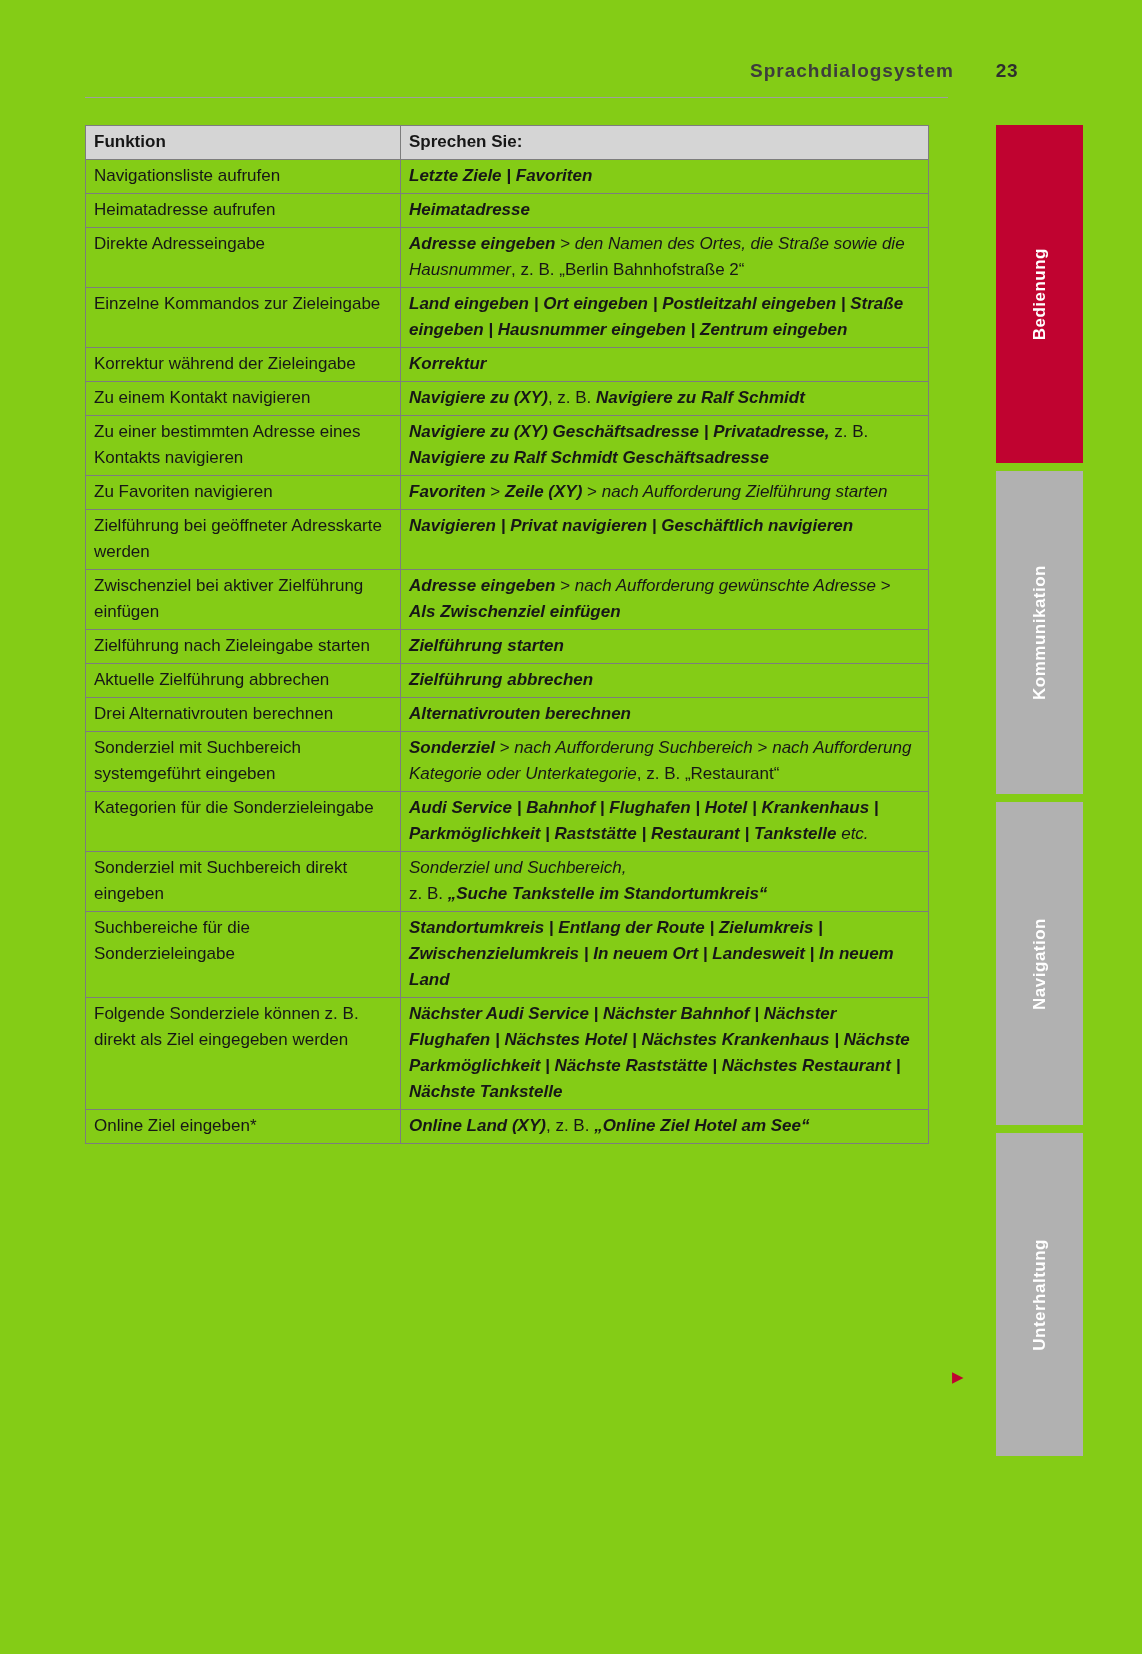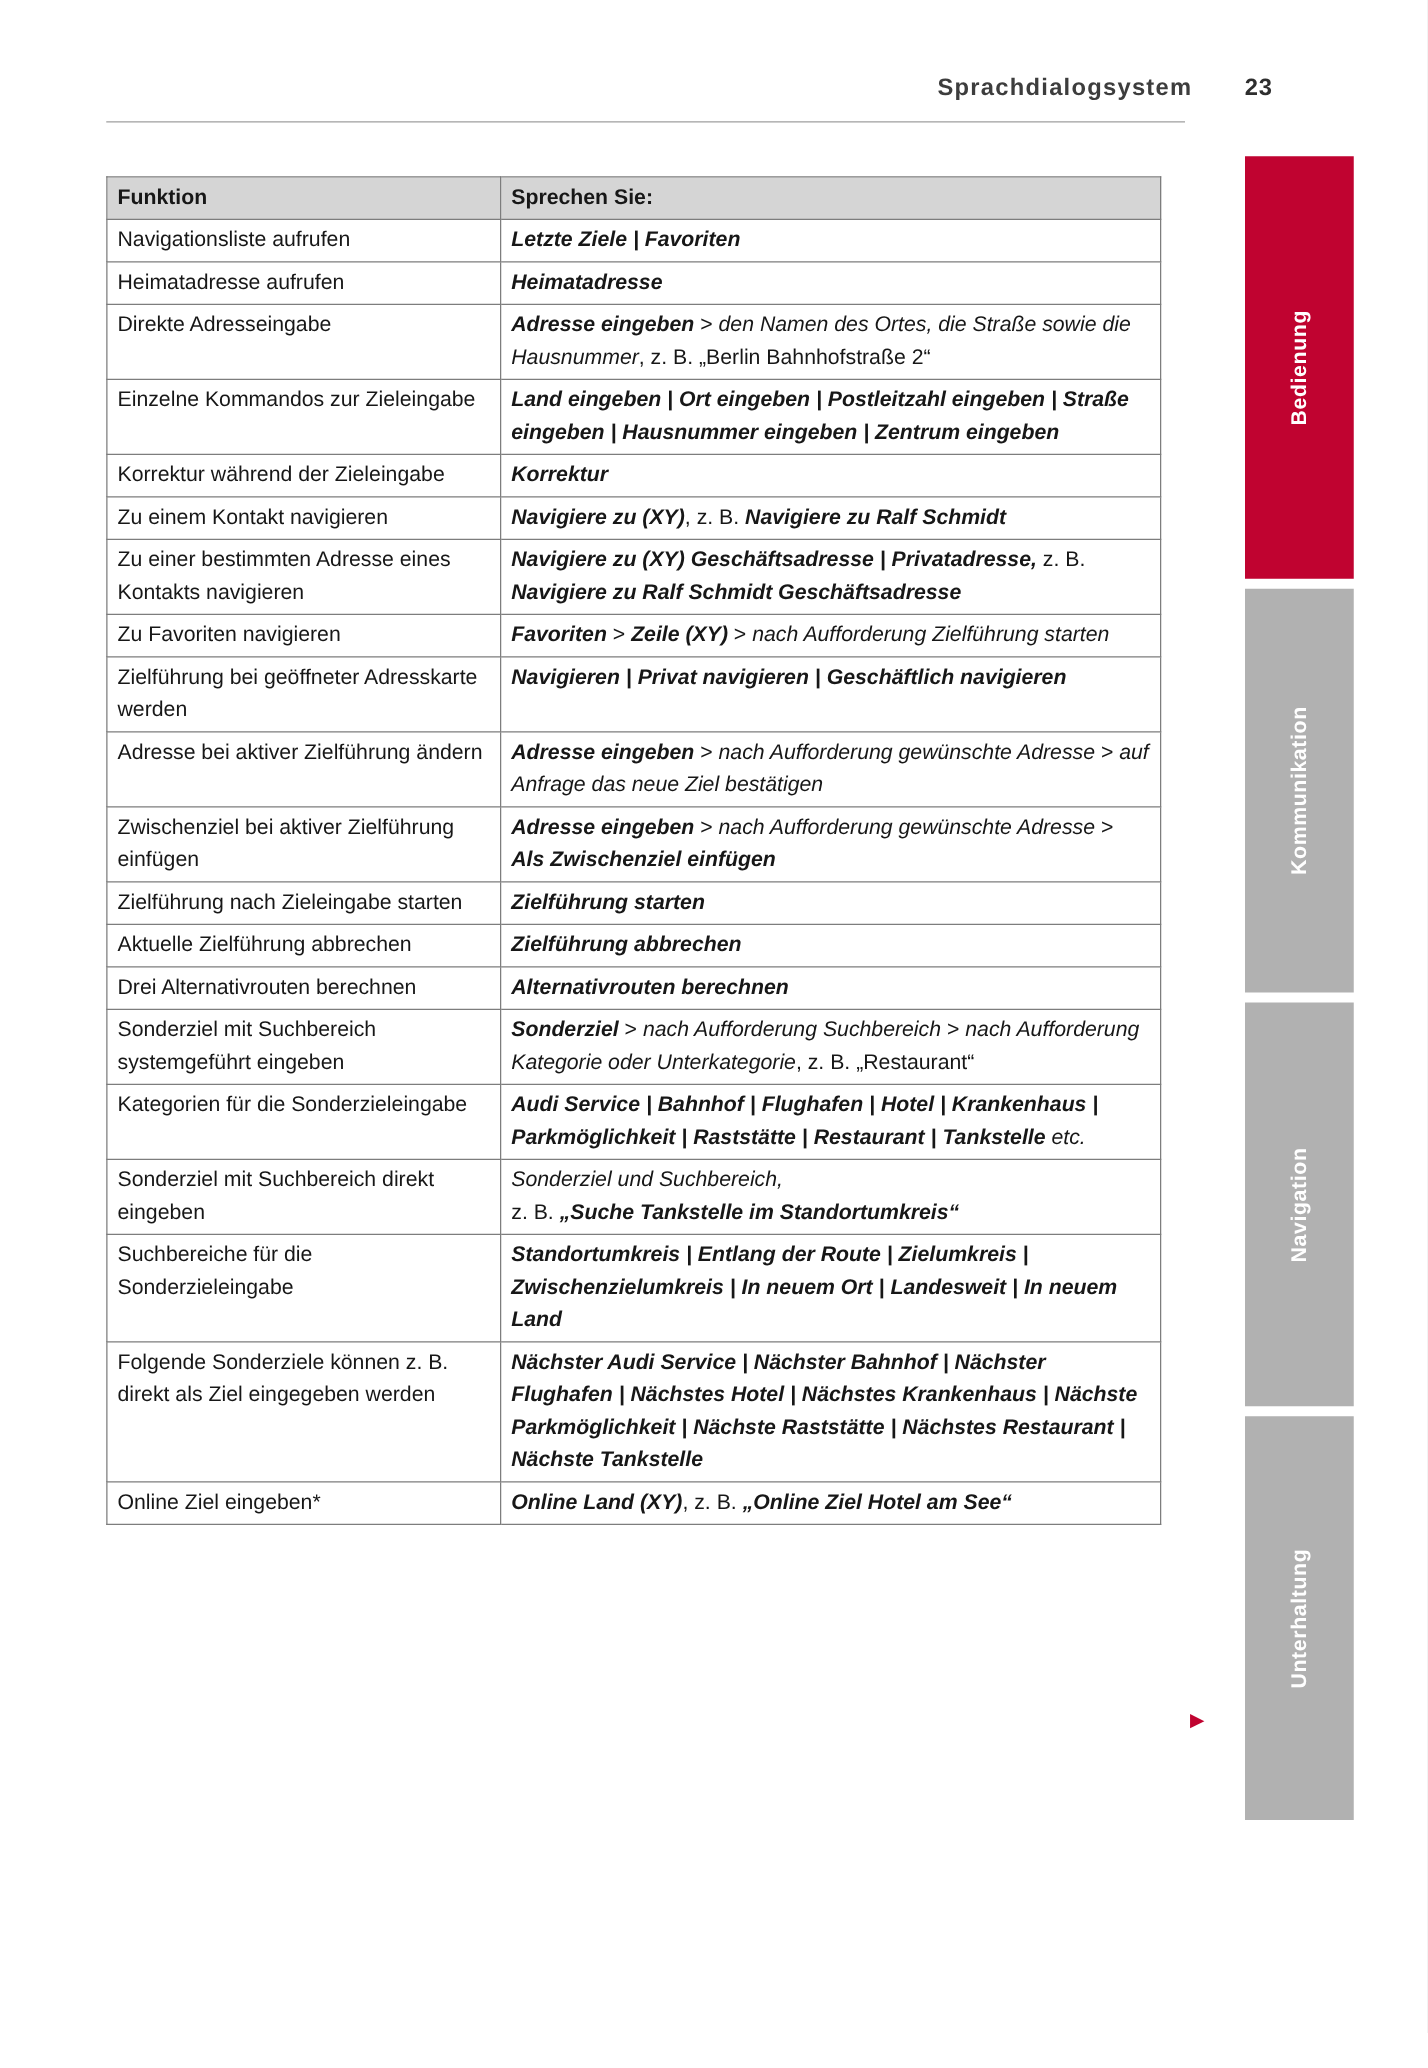--- a/index.html
+++ b/index.html
@@ -1,34 +1,34 @@
 <!DOCTYPE html>
 <html><head>
 <meta charset="utf-8">
 <title>Sprachdialogsystem – 23</title>
 <style>
   * { margin:0; padding:0; box-sizing:border-box; }
   html,body { background:#e9e9e9; }
   body { font-family:"Liberation Sans", sans-serif; }
   .page {
     position:relative; width:1142px; height:1654px;
-    background:#ffffff; margin:0 auto; overflow:hidden;
+    background:#84cc16; margin:0 auto; overflow:hidden;
   }
   .page-header {
     position:absolute; left:85px; top:60px; width:933px;
     display:flex; justify-content:flex-end; align-items:baseline; gap:42px;
     font-weight:bold; font-size:19px; color:#3d3d3d; letter-spacing:1px;
   }
   .page-header .pagenum { letter-spacing:0.5px; color:#2e2e2e; }
   .header-rule {
     position:absolute; left:85px; top:97px; width:863px; height:1px;
     background:#9f9f9f;
   }
   .cmd-table {
-    position:absolute; left:85px; top:141px; width:844px;
+    position:absolute; left:85px; top:125px; width:844px;
     border-collapse:collapse; font-size:17px; color:#171717;
     table-layout:fixed;
   }
   .cmd-table th, .cmd-table td {
     border:1px solid #7d7d7d;
     padding:3px 9px 4px 8px;
     vertical-align:top; text-align:left; line-height:26px;
   }
   .cmd-table th { font-weight:bold; background:#d5d5d5; }
   .col-funktion { width:315px; }
@@ -102,24 +102,20 @@
         </tr>
         <tr>
           <td class="col-funktion">Zu Favoriten navigieren</td>
           <td class="col-sprechen"><span class="seg-b">Favoriten</span><span class="seg-n"> &gt; </span><span class="seg-b">Zeile (XY)</span><span class="seg-n"> &gt; </span><span class="seg-i">nach Aufforderung Zielführung starten</span></td>
         </tr>
         <tr>
           <td class="col-funktion">Zielführung bei geöffneter Adresskarte werden</td>
           <td class="col-sprechen"><span class="seg-b">Navigieren | Privat navigieren | Geschäftlich navigieren</span></td>
         </tr>
         <tr>
-          <td class="col-funktion">Adresse bei aktiver Zielführung ändern</td>
-          <td class="col-sprechen"><span class="seg-b">Adresse eingeben</span><span class="seg-n"> &gt; </span><span class="seg-i">nach Aufforderung gewünschte Adresse</span><span class="seg-n"> &gt; </span><span class="seg-i">auf Anfrage das neue Ziel bestätigen</span></td>
-        </tr>
-        <tr>
           <td class="col-funktion">Zwischenziel bei aktiver Zielführung einfügen</td>
           <td class="col-sprechen"><span class="seg-b">Adresse eingeben</span><span class="seg-n"> &gt; </span><span class="seg-i">nach Aufforderung gewünschte Adresse</span><span class="seg-n"> &gt; </span><span class="seg-b">Als Zwischenziel einfügen</span></td>
         </tr>
         <tr>
           <td class="col-funktion">Zielführung nach Zieleingabe starten</td>
           <td class="col-sprechen"><span class="seg-b">Zielführung starten</span></td>
         </tr>
         <tr>
           <td class="col-funktion">Aktuelle Zielführung abbrechen</td>
           <td class="col-sprechen"><span class="seg-b">Zielführung abbrechen</span></td>

